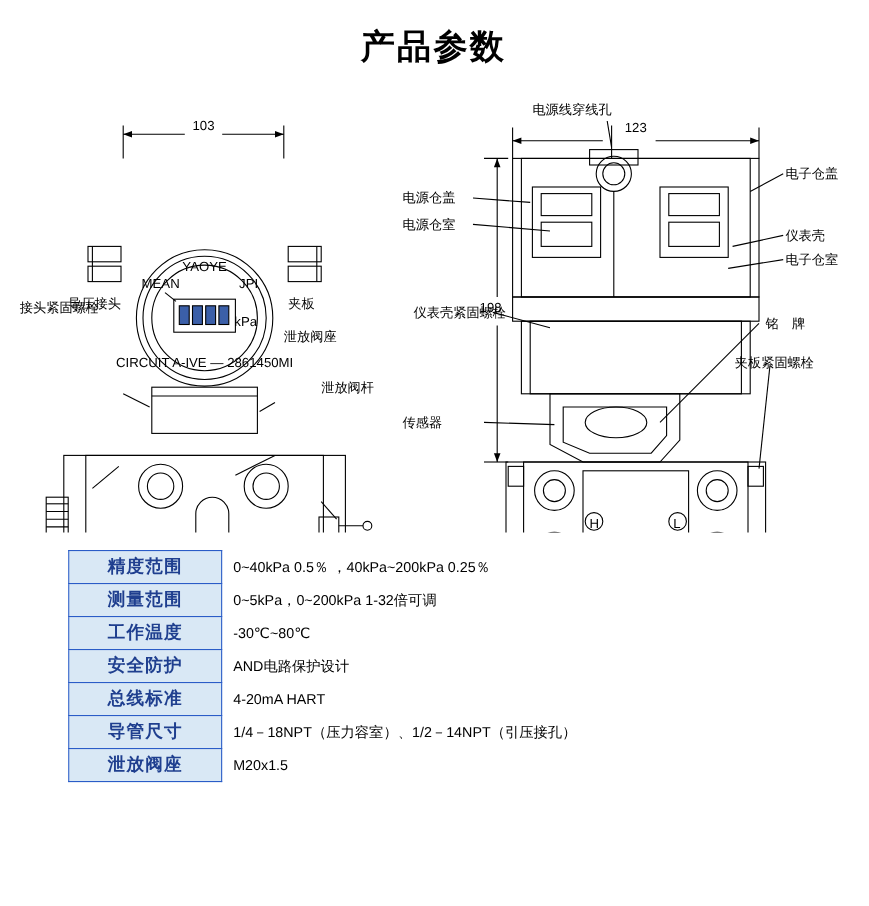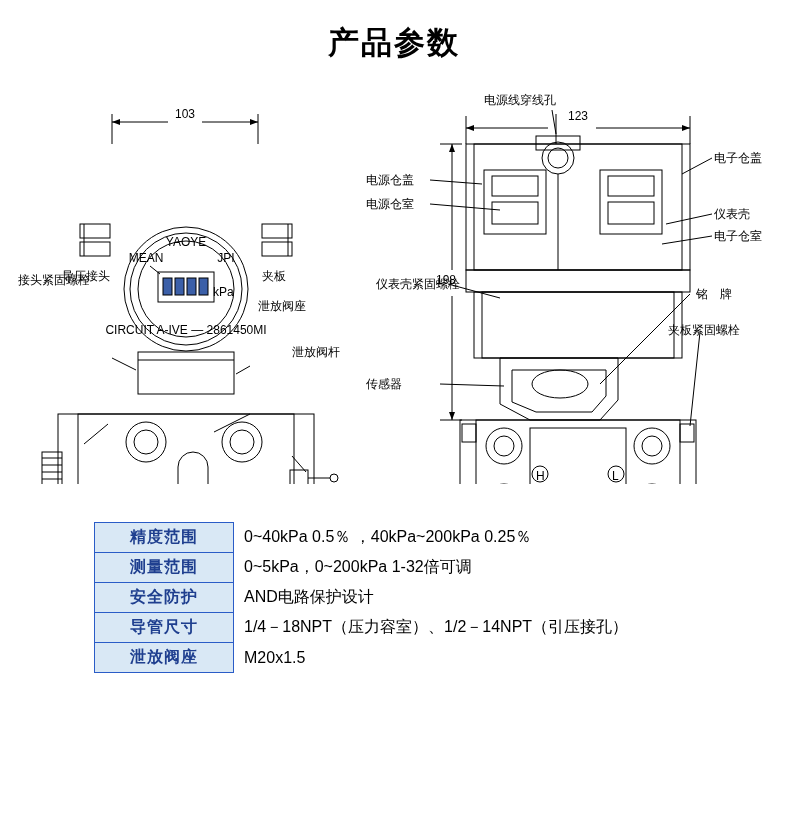--- a/index.html
+++ b/index.html
@@ -32,42 +32,41 @@
     fill:#000;
   }
   .dim{
     font-family:"Liberation Sans","DejaVu Sans",sans-serif;
     font-size:12px;
     fill:#000;
   }
   
   .spec-table{
     position:absolute;
-    left:94px;top:500px;
+    left:62px;top:500px;
     width:636px;
     border-collapse:collapse;
-    margin-top:22px;
   }
   .spec-table tr{height:30px;}
   .spec-table td.k{
     width:130px;
     background:#d9e8f5;
     border:1px solid #2a5cc7;
     color:#1f3f8f;
     font-weight:bold;
     font-size:16px;
     text-align:center;
     vertical-align:middle;
     padding:0 4px;
     letter-spacing:1px;
   }
   .spec-table td.v{
     background:#ffffff;
     border:none;
-    font-size:16px;
+    font-size:13px;
     color:#000;
     padding-left:10px;
     vertical-align:middle;
   }
 </style>
 </head>
 <body>
 
 <div class="page-title">产品参数</div>
 
@@ -257,24 +256,32 @@
   <tbody>
     <tr>
       <td class="k">精度范围</td>
       <td class="v">0~40kPa 0.5％ ，40kPa~200kPa 0.25％</td>
     </tr>
     <tr>
       <td class="k">测量范围</td>
       <td class="v">0~5kPa，0~200kPa  1-32倍可调</td>
     </tr>
     <tr>
+      <td class="k">工作温度</td>
+      <td class="v">-30℃~80℃</td>
+    </tr>
+    <tr>
       <td class="k">安全防护</td>
       <td class="v">AND电路保护设计</td>
     </tr>
     <tr>
+      <td class="k">总线标准</td>
+      <td class="v">4-20mA HART</td>
+    </tr>
+    <tr>
       <td class="k">导管尺寸</td>
       <td class="v">1/4－18NPT（压力容室）、1/2－14NPT（引压接孔）</td>
     </tr>
     <tr>
       <td class="k">泄放阀座</td>
       <td class="v">M20x1.5</td>
     </tr>
   </tbody>
 </table>
 

